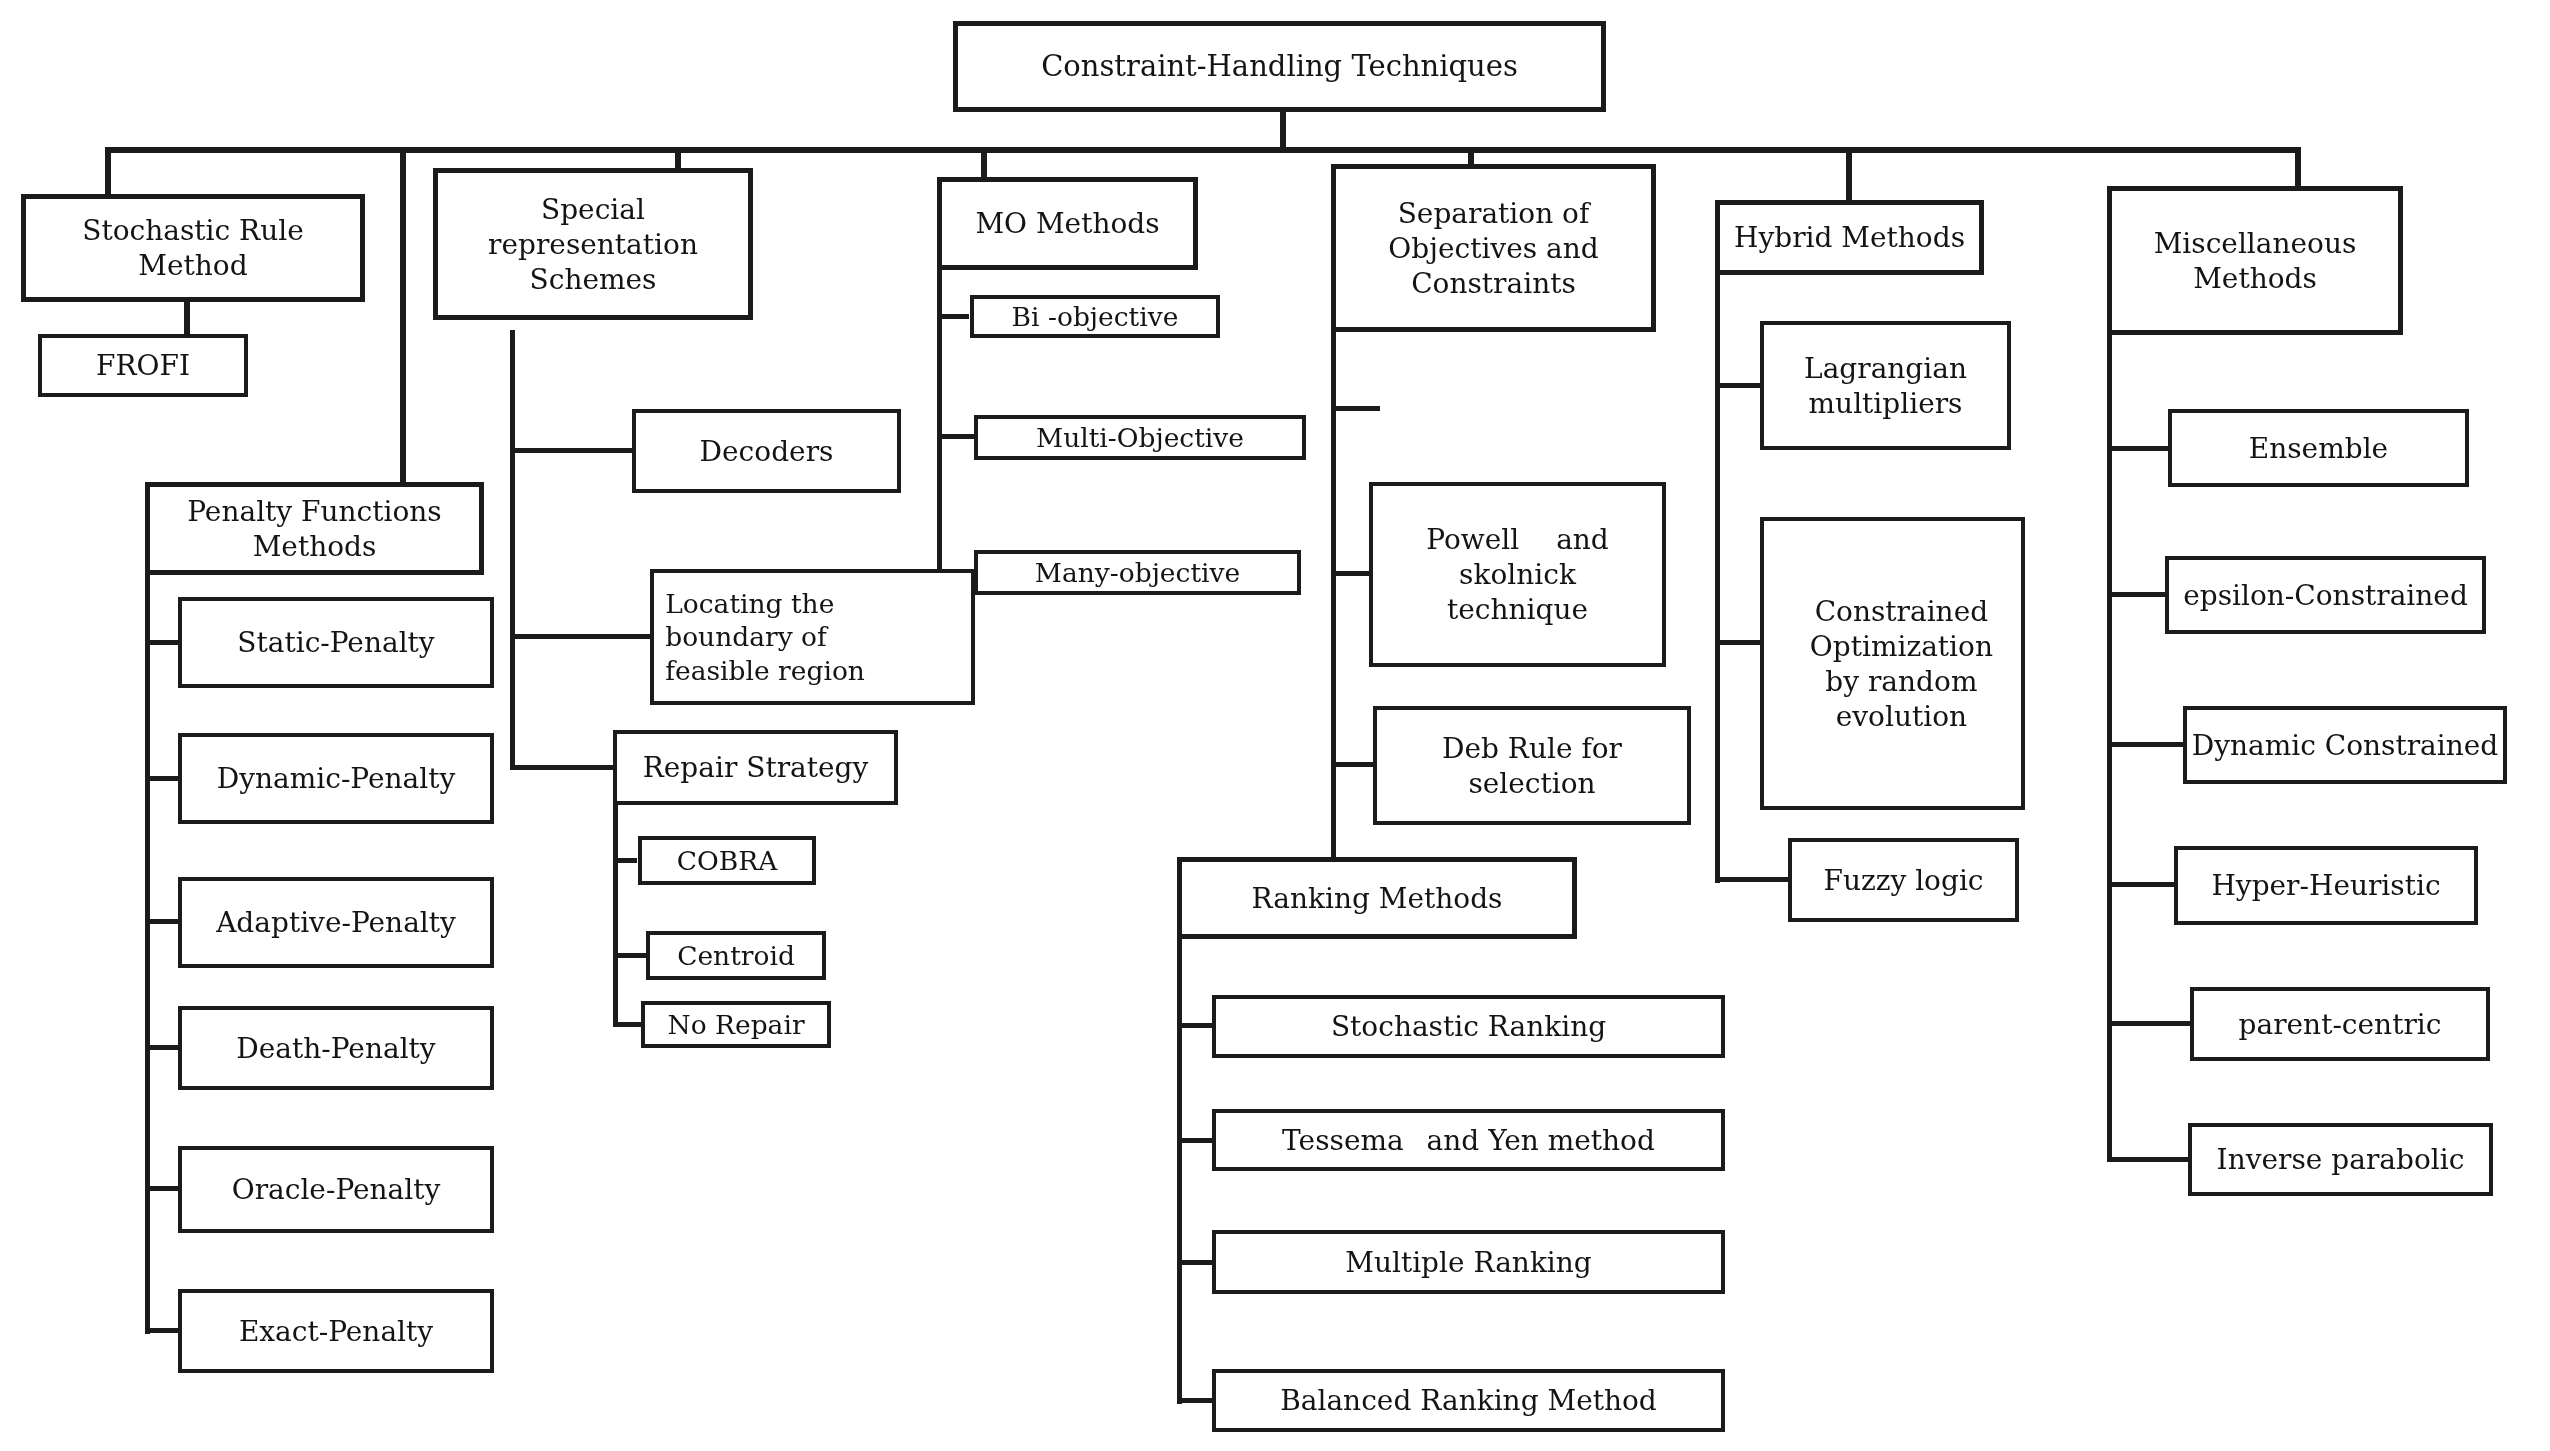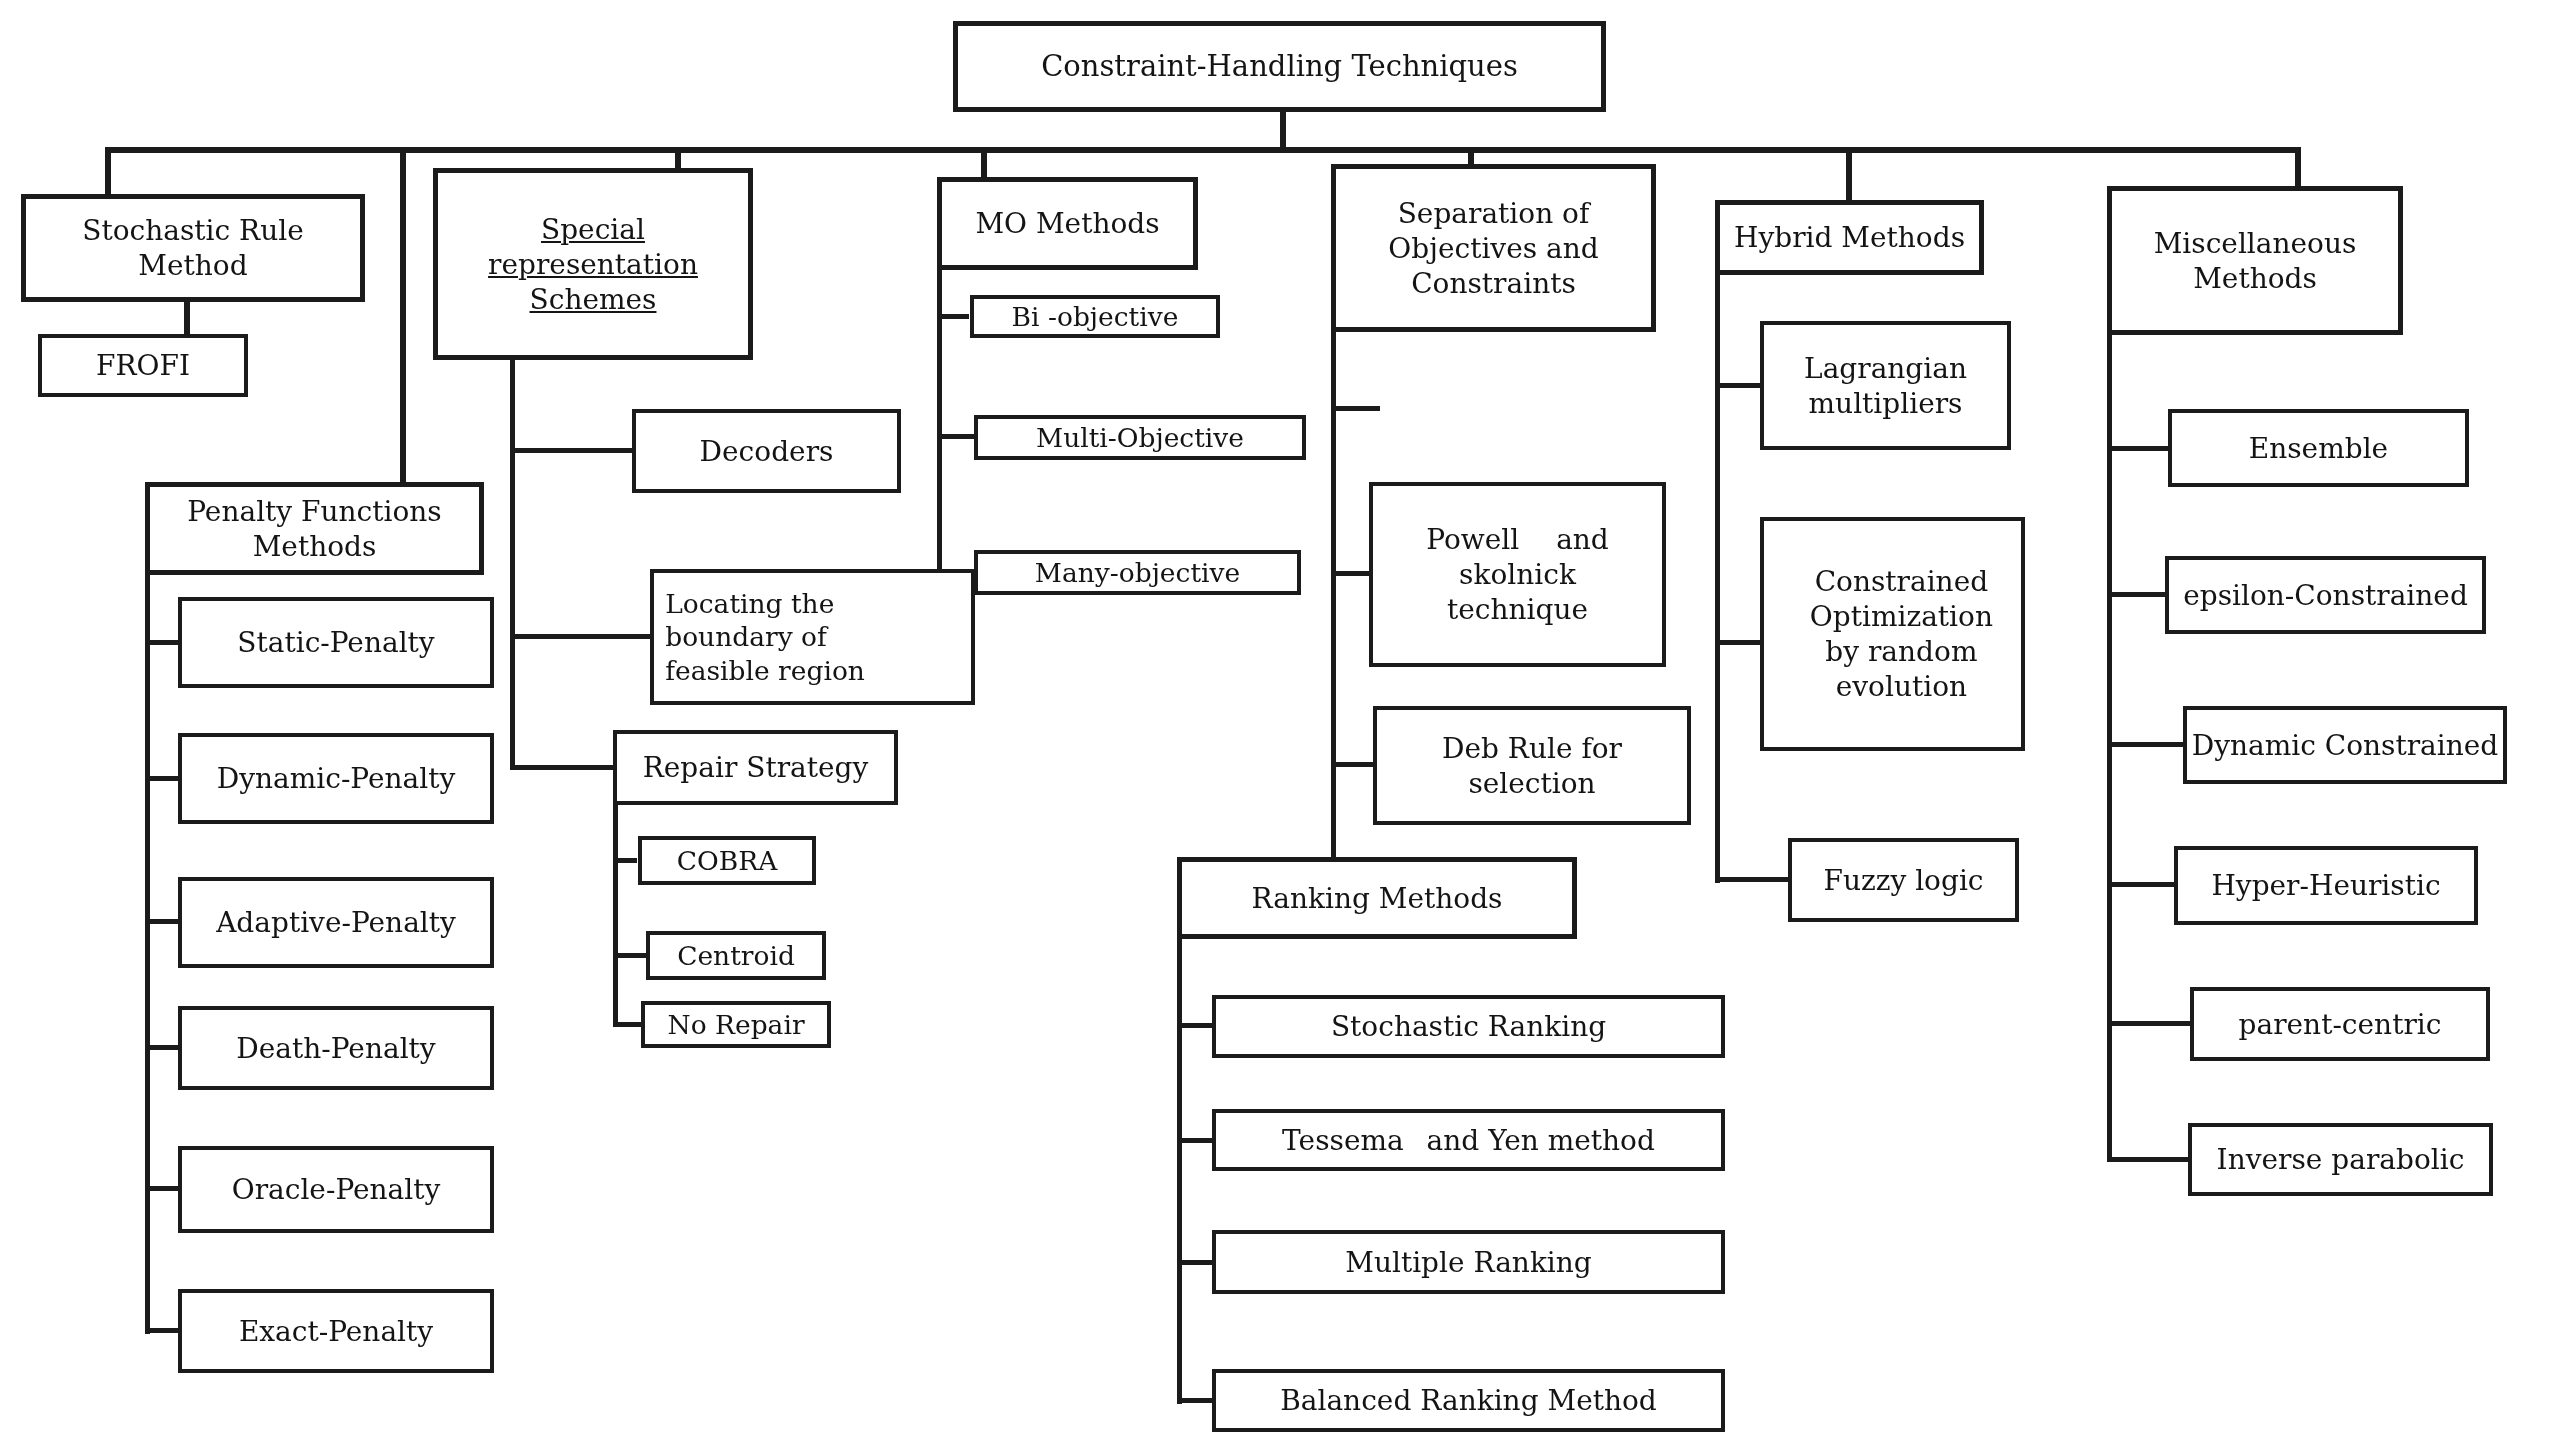--- a/index.html
+++ b/index.html
@@ -106,21 +106,21 @@
   <div class="node" style="left:38px;top:334px;width:210px;height:63px;">FROFI</div>
   <div class="node b8" style="left:145px;top:482px;width:339px;height:93px;">Penalty Functions
 Methods</div>
   <div class="node b6" style="left:178px;top:597px;width:316px;height:91px;">Static-Penalty</div>
   <div class="node b6" style="left:178px;top:733px;width:316px;height:91px;">Dynamic-Penalty</div>
   <div class="node b6" style="left:178px;top:877px;width:316px;height:91px;">Adaptive-Penalty</div>
   <div class="node b6" style="left:178px;top:1006px;width:316px;height:84px;">Death-Penalty</div>
   <div class="node b6" style="left:178px;top:1146px;width:316px;height:87px;">Oracle-Penalty</div>
   <div class="node b6" style="left:178px;top:1289px;width:316px;height:84px;">Exact-Penalty</div>
 
-  <div class="node b8" style="left:433px;top:168px;width:320px;height:192px;text-decoration:underline;">Special representation
+  <div class="node b8" style="left:433px;top:168px;width:320px;height:152px;">Special representation
 Schemes</div>
   <div class="node" style="left:632px;top:409px;width:269px;height:84px;">Decoders</div>
   <div class="node align-left" style="left:650px;top:569px;width:325px;height:136px;font-size:26.5px;">Locating the
 boundary of
 feasible region</div>
   <div class="node" style="left:613px;top:730px;width:285px;height:75px;">Repair Strategy</div>
   <div class="node b6" style="left:638px;top:836px;width:178px;height:49px;font-size:26.5px;">COBRA</div>
   <div class="node b6" style="left:646px;top:931px;width:180px;height:49px;font-size:26.5px;">Centroid</div>
   <div class="node b6" style="left:641px;top:1001px;width:190px;height:47px;font-size:26.5px;">No Repair</div>
 
@@ -139,21 +139,21 @@
 selection</div>
   <div class="node b8" style="left:1177px;top:857px;width:400px;height:82px;">Ranking Methods</div>
   <div class="node" style="left:1212px;top:995px;width:513px;height:63px;">Stochastic Ranking</div>
   <div class="node" style="left:1212px;top:1109px;width:513px;height:62px;">Tessema  and Yen method</div>
   <div class="node" style="left:1212px;top:1230px;width:513px;height:64px;">Multiple Ranking</div>
   <div class="node" style="left:1212px;top:1369px;width:513px;height:63px;">Balanced Ranking Method</div>
 
   <div class="node b8" style="left:1715px;top:200px;width:269px;height:75px;">Hybrid Methods</div>
   <div class="node" style="left:1760px;top:321px;width:251px;height:129px;">Lagrangian
 multipliers</div>
-  <div class="node" style="left:1760px;top:517px;width:265px;height:234px;padding-left:22px;">Constrained
+  <div class="node" style="left:1760px;top:517px;width:265px;height:293px;padding-left:22px;">Constrained
 Optimization
 by random
 evolution</div>
   <div class="node" style="left:1788px;top:838px;width:231px;height:84px;">Fuzzy logic</div>
 
   <div class="node b8" style="left:2107px;top:186px;width:296px;height:149px;">Miscellaneous
 Methods</div>
   <div class="node b6" style="left:2168px;top:409px;width:301px;height:78px;">Ensemble</div>
   <div class="node b6" style="left:2165px;top:556px;width:321px;height:78px;">epsilon-Constrained</div>
   <div class="node b6" style="left:2183px;top:706px;width:324px;height:78px;">Dynamic Constrained</div>

